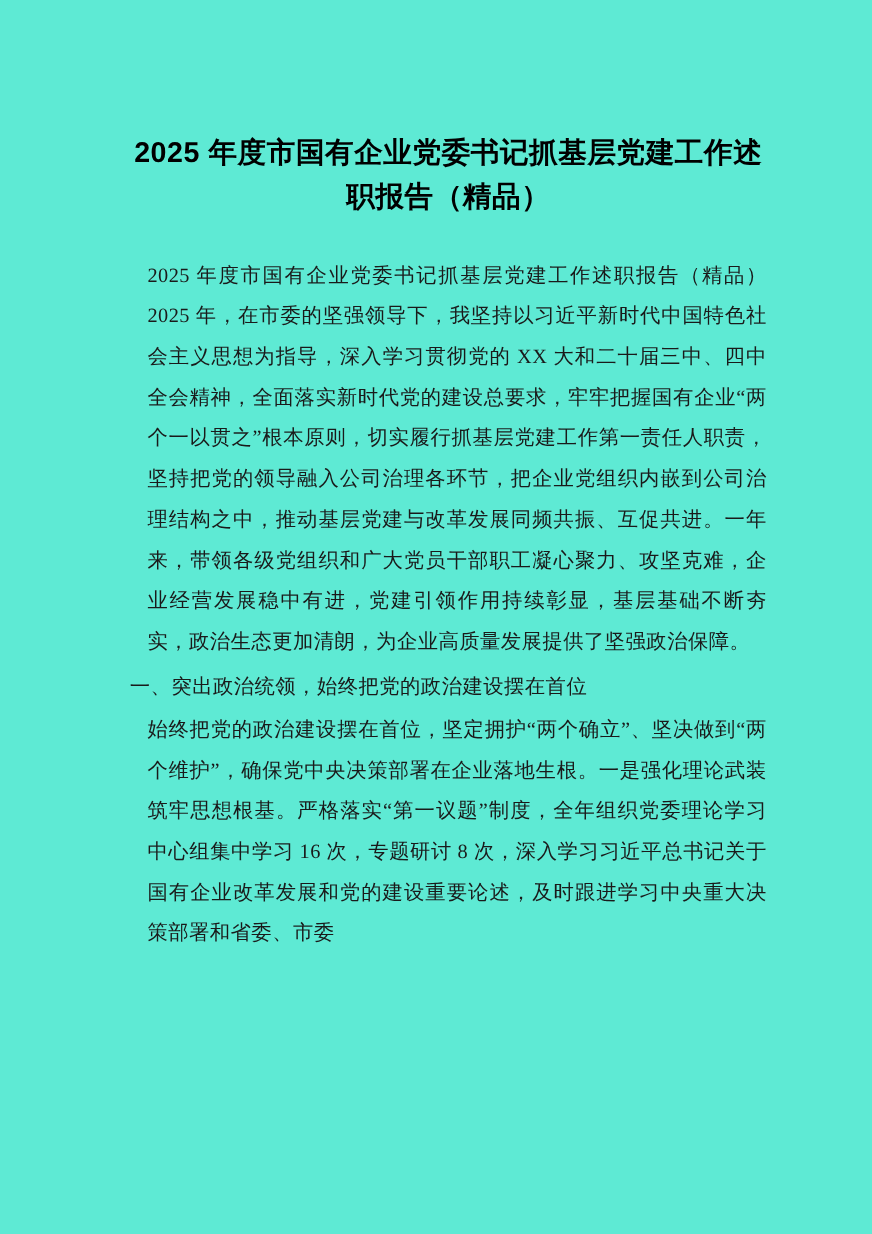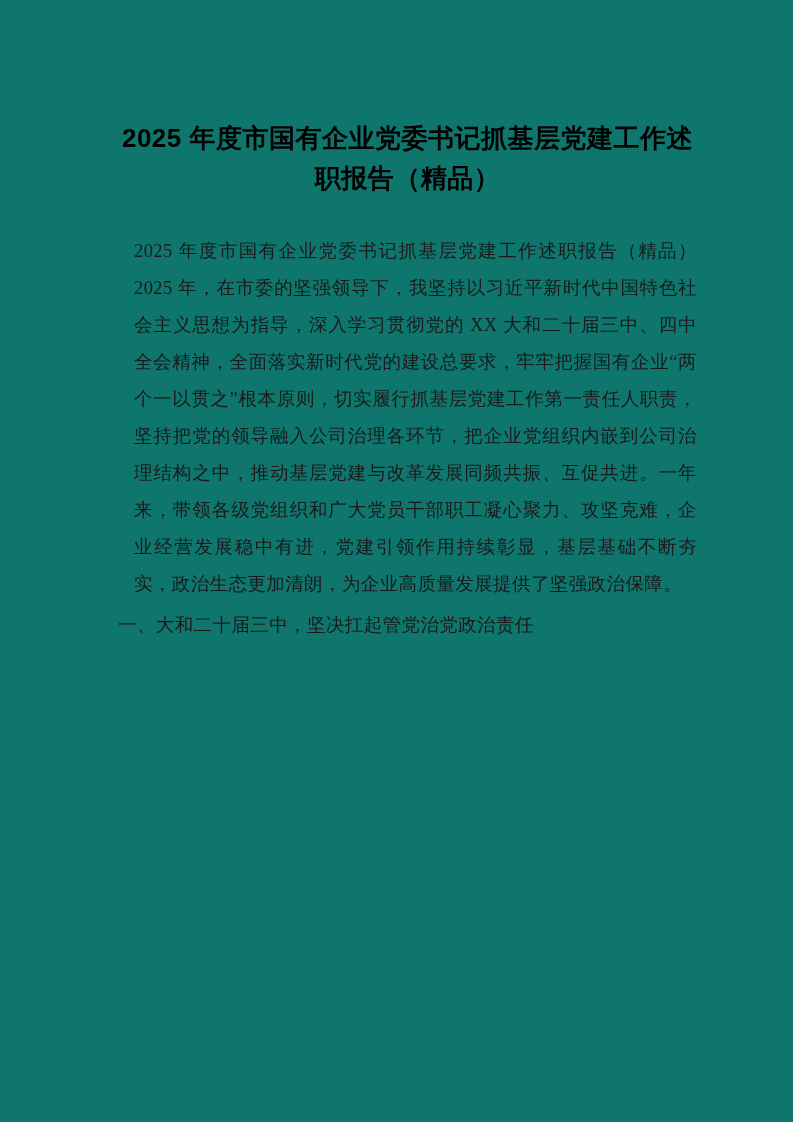--- a/index.html
+++ b/index.html
@@ -3,21 +3,21 @@
 <meta charset="utf-8">
 <style>
   html, body {
     margin: 0;
     padding: 0;
     background: #ffffff;
   }
   .page {
     width: 793px;
     height: 1122px;
-    background: #0f766e;
+    background: #5eead4;
     box-sizing: border-box;
     padding: 118px 96px 60px 118px;
     position: relative;
     overflow: hidden;
     font-family: "Liberation Serif", "DejaVu Serif", serif;
   }
   .doc-title {
     font-family: "Liberation Sans", "DejaVu Sans", sans-serif;
     font-weight: bold;
     font-size: 26px;
@@ -48,16 +48,17 @@
 </style>
 </head>
 <body>
 
 <div class="page">
 
   <h1 class="doc-title">2025 年度市国有企业党委书记抓基层党建工作述职报告（精品）</h1>
 
   <p class="body-para">2025 年度市国有企业党委书记抓基层党建工作述职报告（精品）2025 年，在市委的坚强领导下，我坚持以习近平新时代中国特色社会主义思想为指导，深入学习贯彻党的 XX 大和二十届三中、四中全会精神，全面落实新时代党的建设总要求，牢牢把握国有企业“两个一以贯之”根本原则，切实履行抓基层党建工作第一责任人职责，坚持把党的领导融入公司治理各环节，把企业党组织内嵌到公司治理结构之中，推动基层党建与改革发展同频共振、互促共进。一年来，带领各级党组织和广大党员干部职工凝心聚力、攻坚克难，企业经营发展稳中有进，党建引领作用持续彰显，基层基础不断夯实，政治生态更加清朗，为企业高质量发展提供了坚强政治保障。</p>
 
-  <p class="section-heading">一、大和二十届三中，坚决扛起管党治党政治责任</p>
+  <p class="section-heading">一、突出政治统领，始终把党的政治建设摆在首位</p>
 
+  <p class="body-para">始终把党的政治建设摆在首位，坚定拥护“两个确立”、坚决做到“两个维护”，确保党中央决策部署在企业落地生根。一是强化理论武装筑牢思想根基。严格落实“第一议题”制度，全年组织党委理论学习中心组集中学习 16 次，专题研讨 8 次，深入学习习近平总书记关于国有企业改革发展和党的建设重要论述，及时跟进学习中央重大决策部署和省委、市委</p>
 
 </div>
 
 </body></html>

